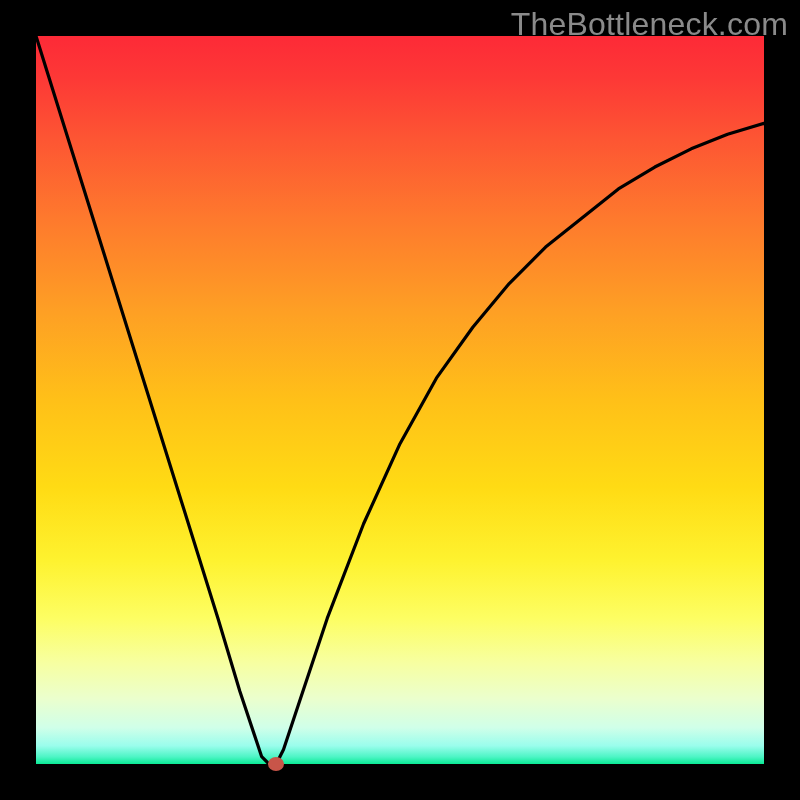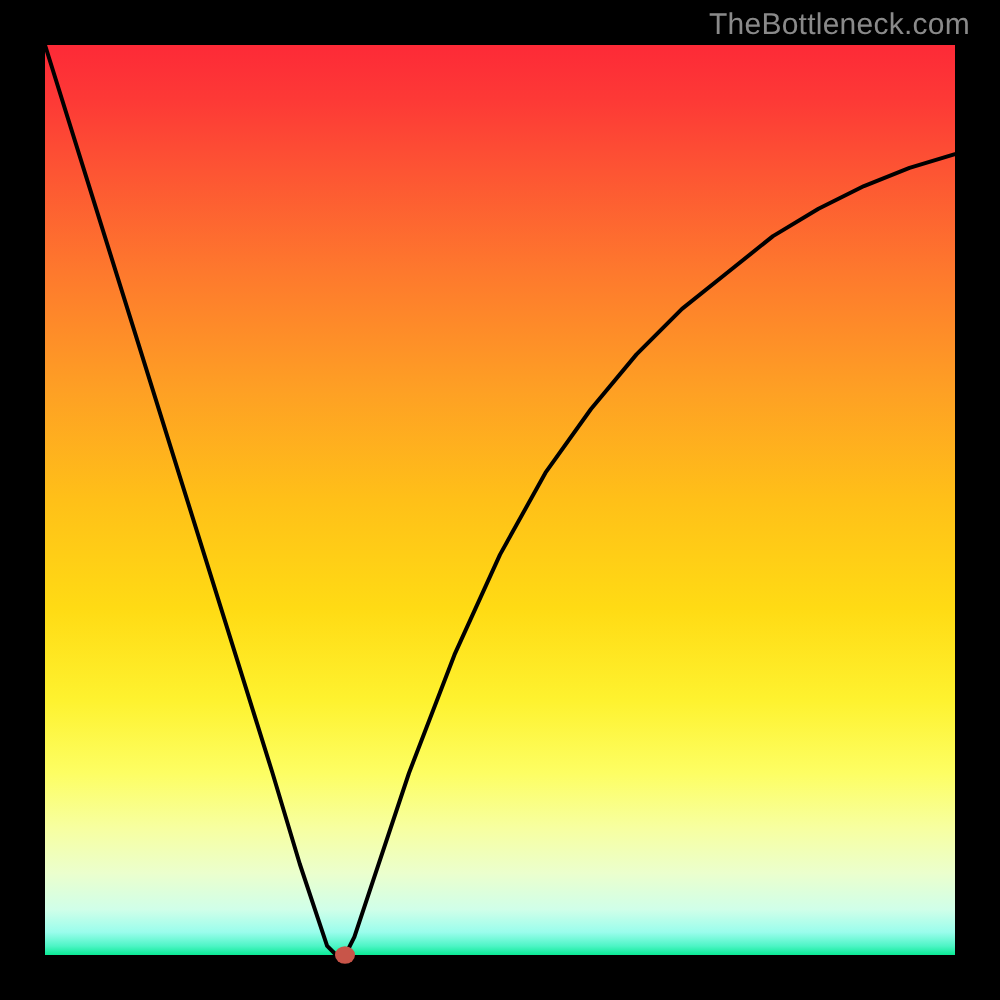--- a/index.html
+++ b/index.html
@@ -40,23 +40,23 @@
       #ebffcd 91%,
       #d0ffe9 95%,
       #9afdec 97.5%,
       #4ef5c6 99%,
       #0aea95 100%
     );
   }
   .watermark {
     position: absolute;
     top: 6px;
-    right: 24px;
+    right: 12px;
     color: #8a8a8a;
-    font-size: 24px;
+    font-size: 32px;
     font-weight: 500;
     letter-spacing: 0.2px;
   }
   svg.curve {
     position: absolute;
     left: 0;
     top: 0;
     width: 728px;
     height: 728px;
     overflow: visible;

